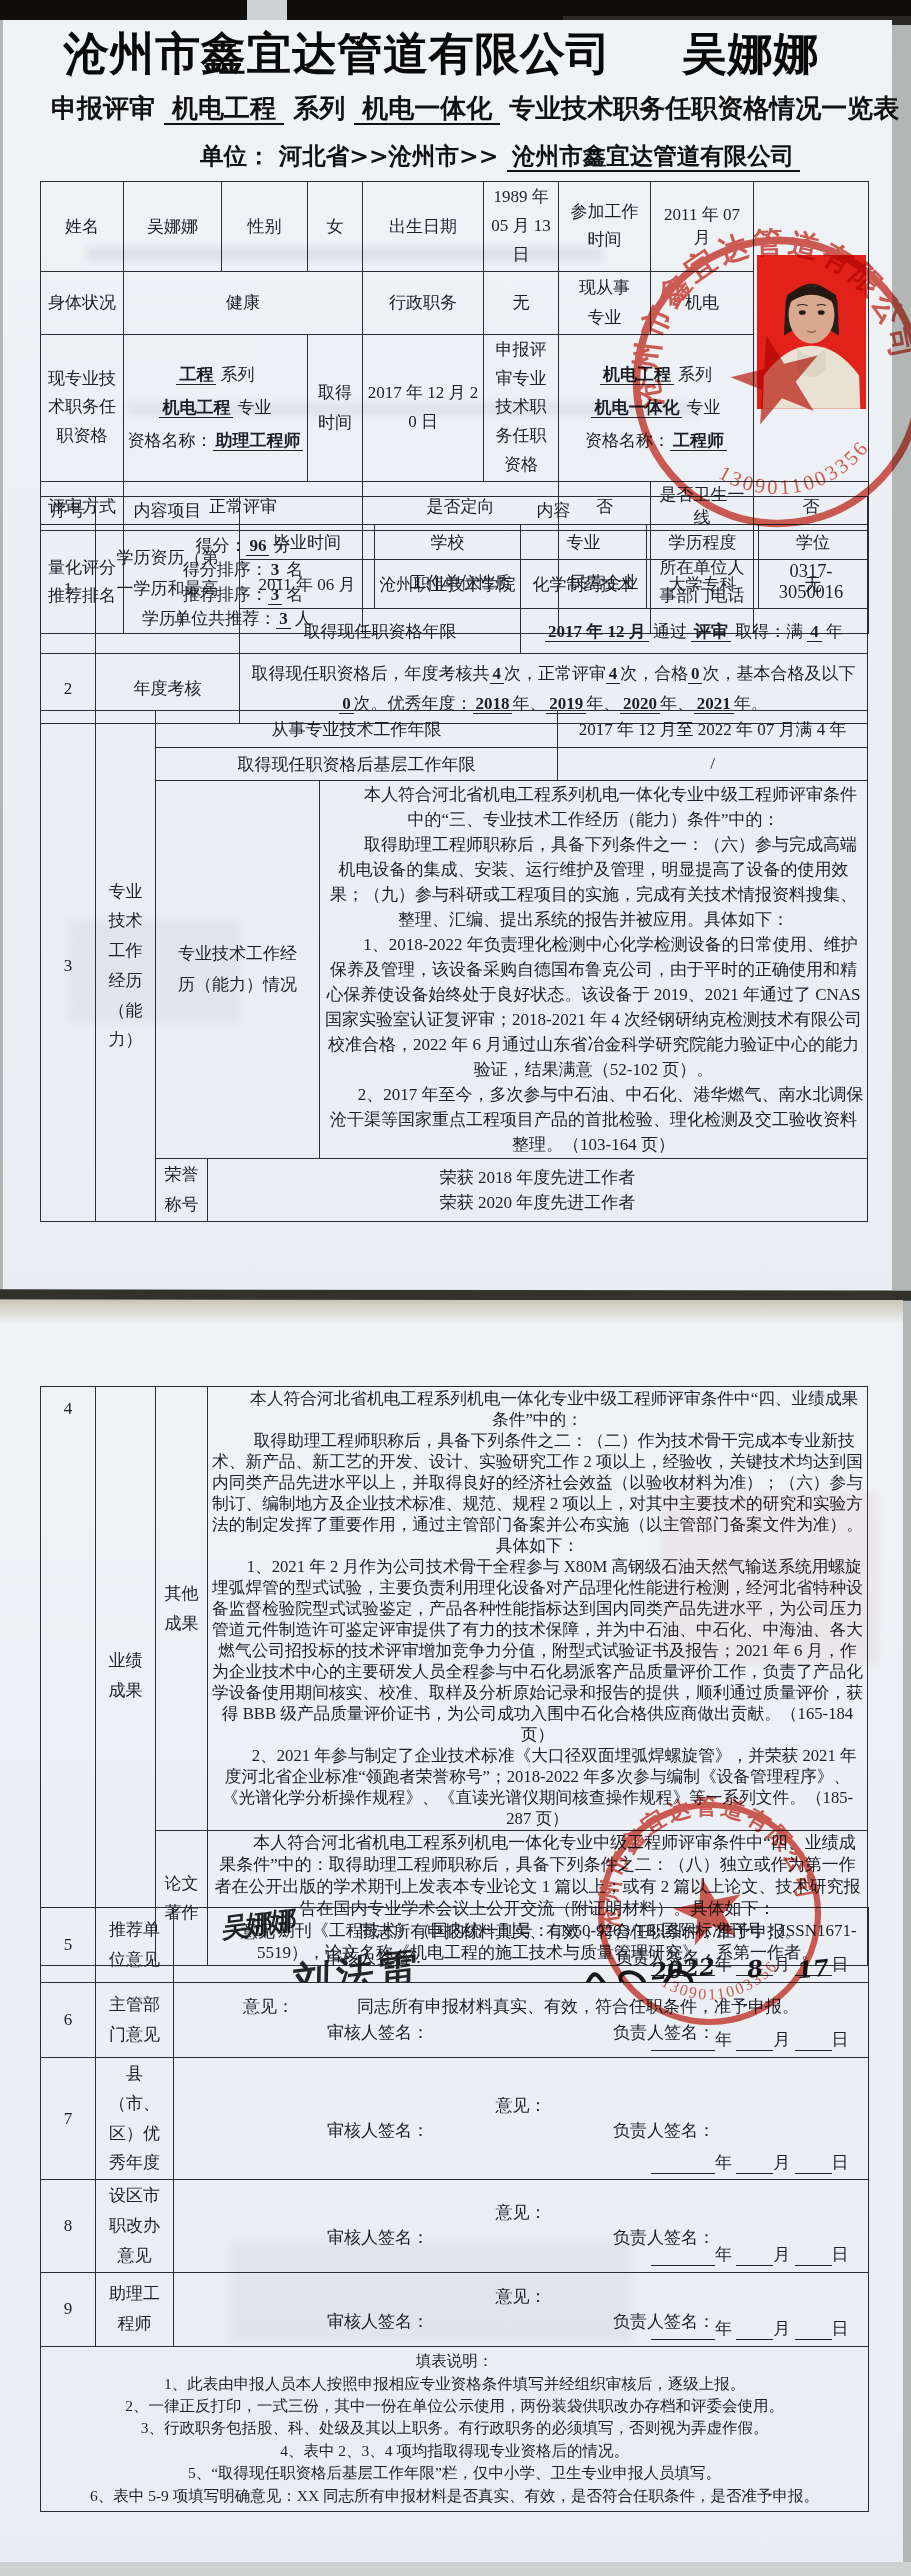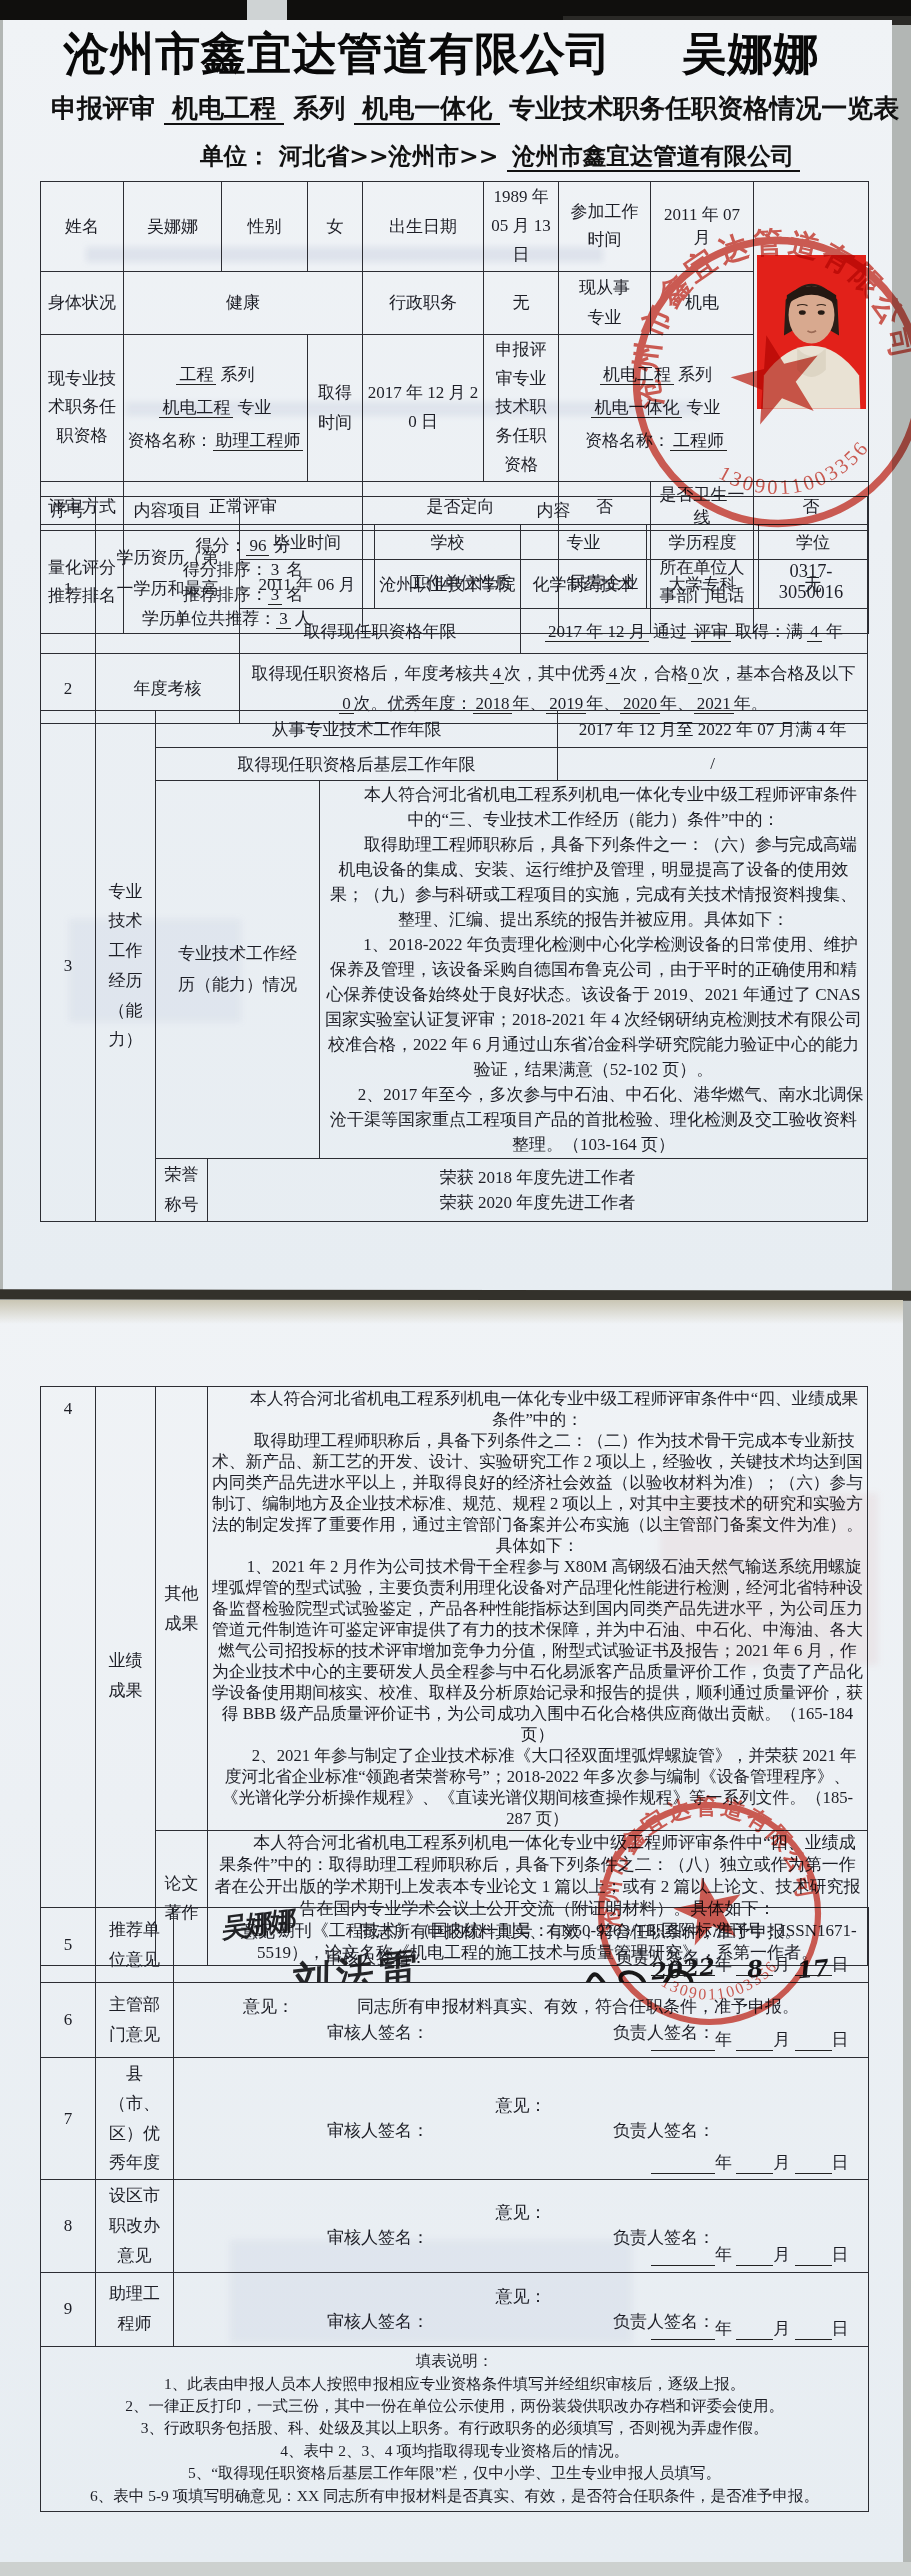--- a/index.html
+++ b/index.html
@@ -20,21 +20,21 @@
   #unit-line .uv{border-bottom:2.3px solid #111;padding:0 5.7px;}
 
   
   table.t{position:absolute;border-collapse:collapse;table-layout:fixed;background:transparent;}
   .t td,.t th{border:1.1px solid #2c2d33;font-weight:normal;text-align:center;
       vertical-align:middle;font-size:17px;padding:1.1px 3.4px;overflow:hidden;}
   .w2{width:38px;margin:0 auto;word-break:break-all;line-height:1.75;}
   .w3{width:56px;margin:0 auto;word-break:break-all;line-height:1.75;}
   .w4{width:74px;margin:0 auto;word-break:break-all;line-height:1.7;}
   .wb{word-break:break-all;line-height:1.7;}
-  .u{border-bottom:1.1px solid #222;padding:0 2.9px;}
+  .u{border-bottom:1.1px solid #222;padding:0 2.9px;font-weight:bold;}
   .left{text-align:left;}
   .vlab{line-height:2.1;}
   .qcell{line-height:1.95;}
   .scorecell{text-align:left;padding-left:15px;line-height:1.3;}
   .scorecell div{margin:2.3px 0;}
   .txt{ text-align:justify;vertical-align:top;padding:4.6px 13.8px 1.1px 13.8px;}
   .txt p{margin:0;text-indent:2em;line-height:25px;font-size:17px;}
   .txt2 p{line-height:21px;font-size:16.7px;}
   .txt3 p{line-height:22px;font-size:17px;}
   .honorcell{text-align:left;padding-left:9.2px;line-height:1.5;}
@@ -244,21 +244,21 @@
     <tr style="height:42px">
       <td colspan="2">取得现任职资格年限</td>
       <td colspan="3">
         <span class="u">2017 年 12 月</span><span> 通过 </span><span class="u">评审</span><span> 取得：满 </span><span class="u">4</span><span> 年</span>
       </td>
     </tr>
     <tr style="height:66px">
       <td>2</td>
       <td>年度考核</td>
       <td colspan="5" class="left" style="padding:4.6px 11.5px;line-height:30px;">
-        <span>取得现任职资格后，年度考核共</span><span class="u">4</span><span>次，其中优秀</span><span class="u">4</span><span>次，合格</span><span class="u">0</span><span>次，基本合格及以下</span><span class="u">0</span><span>次。优秀年度：</span><span class="u">2018</span><span>年、</span><span class="u">2019</span><span>年、</span><span class="u">2020</span><span>年、</span><span class="u">2021</span><span>年。</span>
+        <span>取得现任职资格后，年度考核共</span><span class="u">4</span><span>次，正常评审</span><span class="u">4</span><span>次，合格</span><span class="u">0</span><span>次，基本合格及以下</span><span class="u">0</span><span>次。优秀年度：</span><span class="u">2018</span><span>年、</span><span class="u">2019</span><span>年、</span><span class="u">2020</span><span>年、</span><span class="u">2021</span><span>年。</span>
       </td>
     </tr>
   </tbody>
     </table>
 
   <table class="t" style="left:40px;top:710px;width:827px;">
     <colgroup>
         <col style="width:55px">
         <col style="width:60px">
         <col style="width:52px">

